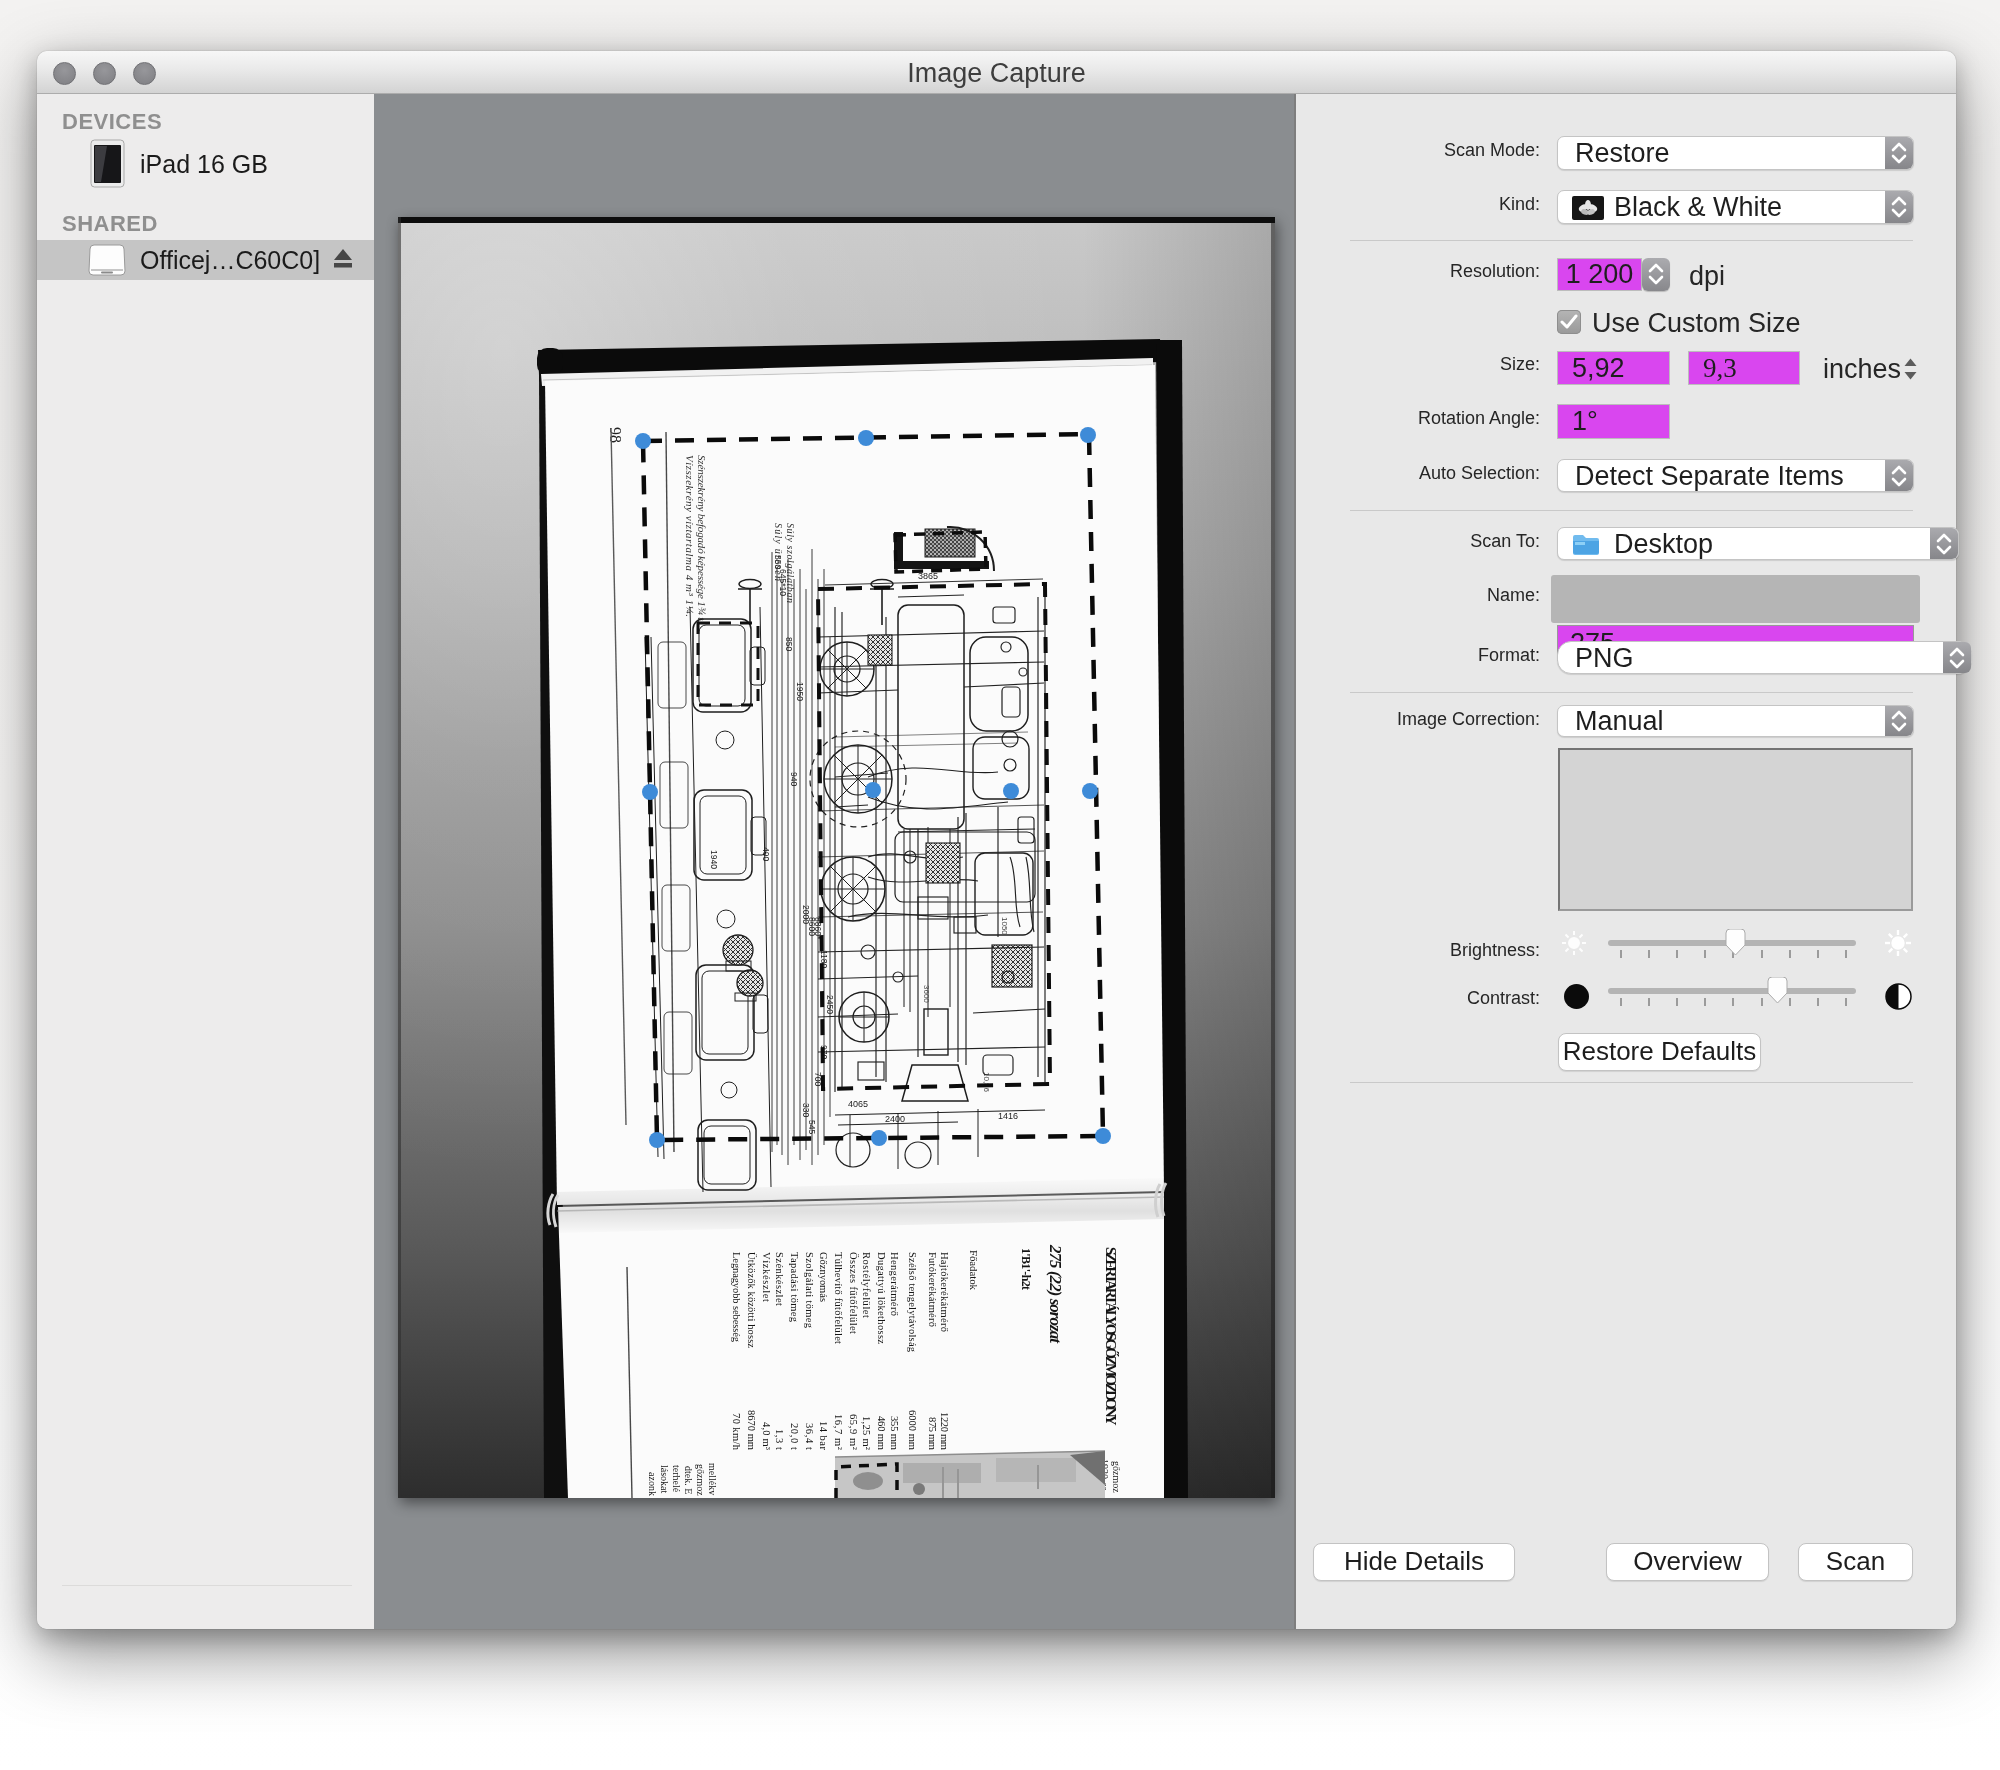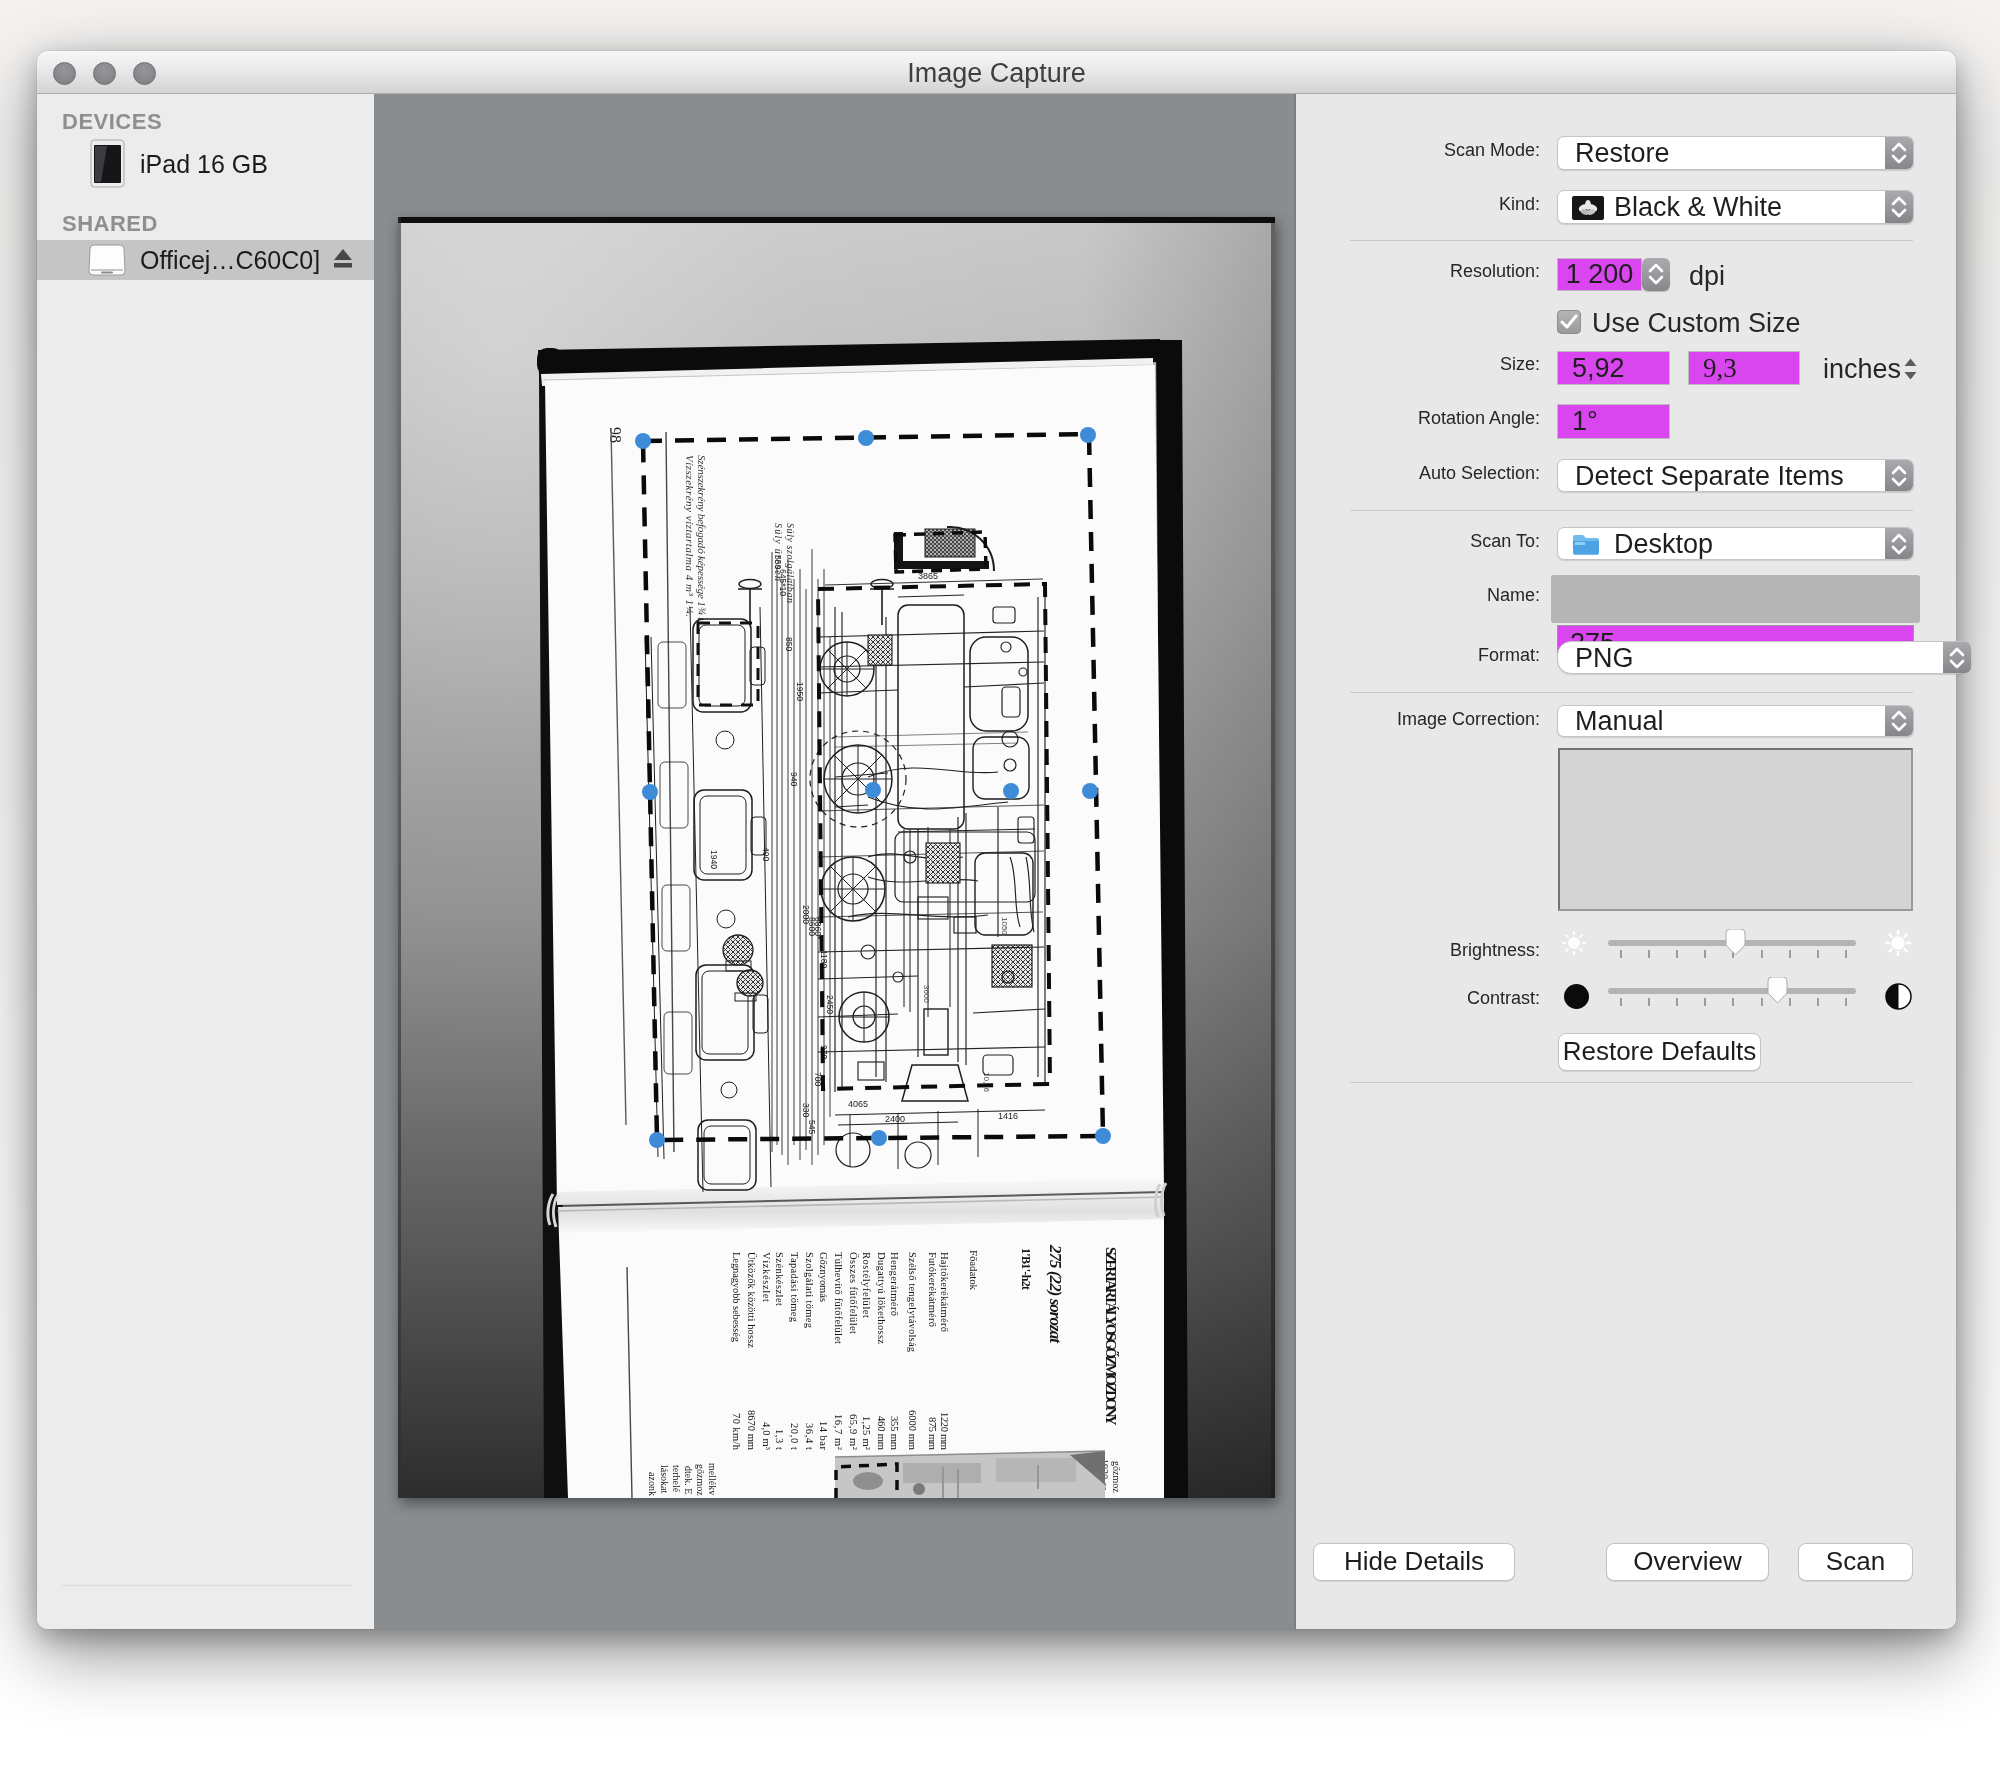--- a/index.html
+++ b/index.html
@@ -392,21 +392,21 @@
   <span class="ptext">Detect Separate Items</span>
   <span class="pcap">
       <svg width="20" height="22" viewBox="0 0 20 22">
         <path d="M4,8 L10,2 L16,8" fill="none" stroke="#fff" stroke-width="2.6" stroke-linecap="round" stroke-linejoin="round"></path>
         <path d="M4,14 L10,20 L16,14" fill="none" stroke="#fff" stroke-width="2.6" stroke-linecap="round" stroke-linejoin="round"></path>
       </svg>
     </span>
 </div>
 <div class="sep" style="top:510px;"></div>
 <div class="abs lbl" style="left:1240px;top:531px;">Scan To:</div>
-<div class="popup" style="left:1557px;top:527px;width:357px;height:33px;">
+<div class="popup" style="left:1557px;top:527px;width:402px;height:33px;">
   <svg width="28" height="23" style="position:absolute;left:14px;top:5px;">
       <path d="M1,4 a2,2 0 0 1 2,-2 h8 l3,3 h11 a2,2 0 0 1 2,2 v13 a2,2 0 0 1 -2,2 h-22 a2,2 0 0 1 -2,-2 z" fill="#71bbee"></path>
       <path d="M1,8 h26 v11 a2,2 0 0 1 -2,2 h-22 a2,2 0 0 1 -2,-2 z" fill="#4da4e4"></path>
       <rect x="3" y="9" width="10" height="3" fill="#8ed0f6"></rect>
     </svg>
   <span class="ptext" style="left:56px;">Desktop</span>
   <span class="pcap">
       <svg width="20" height="22" viewBox="0 0 20 22">
         <path d="M4,8 L10,2 L16,8" fill="none" stroke="#fff" stroke-width="2.6" stroke-linecap="round" stroke-linejoin="round"></path>
         <path d="M4,14 L10,20 L16,14" fill="none" stroke="#fff" stroke-width="2.6" stroke-linecap="round" stroke-linejoin="round"></path>

